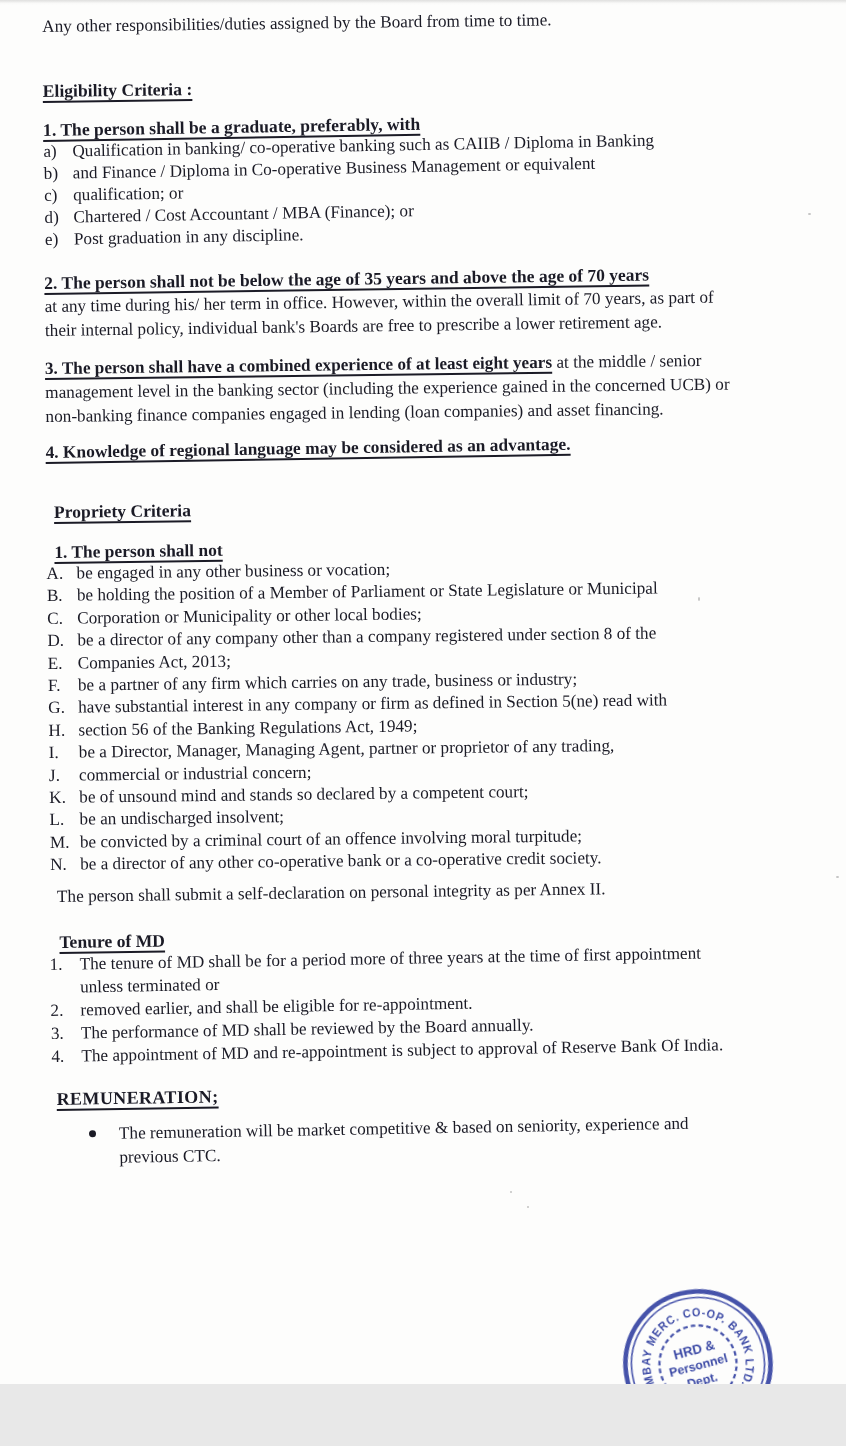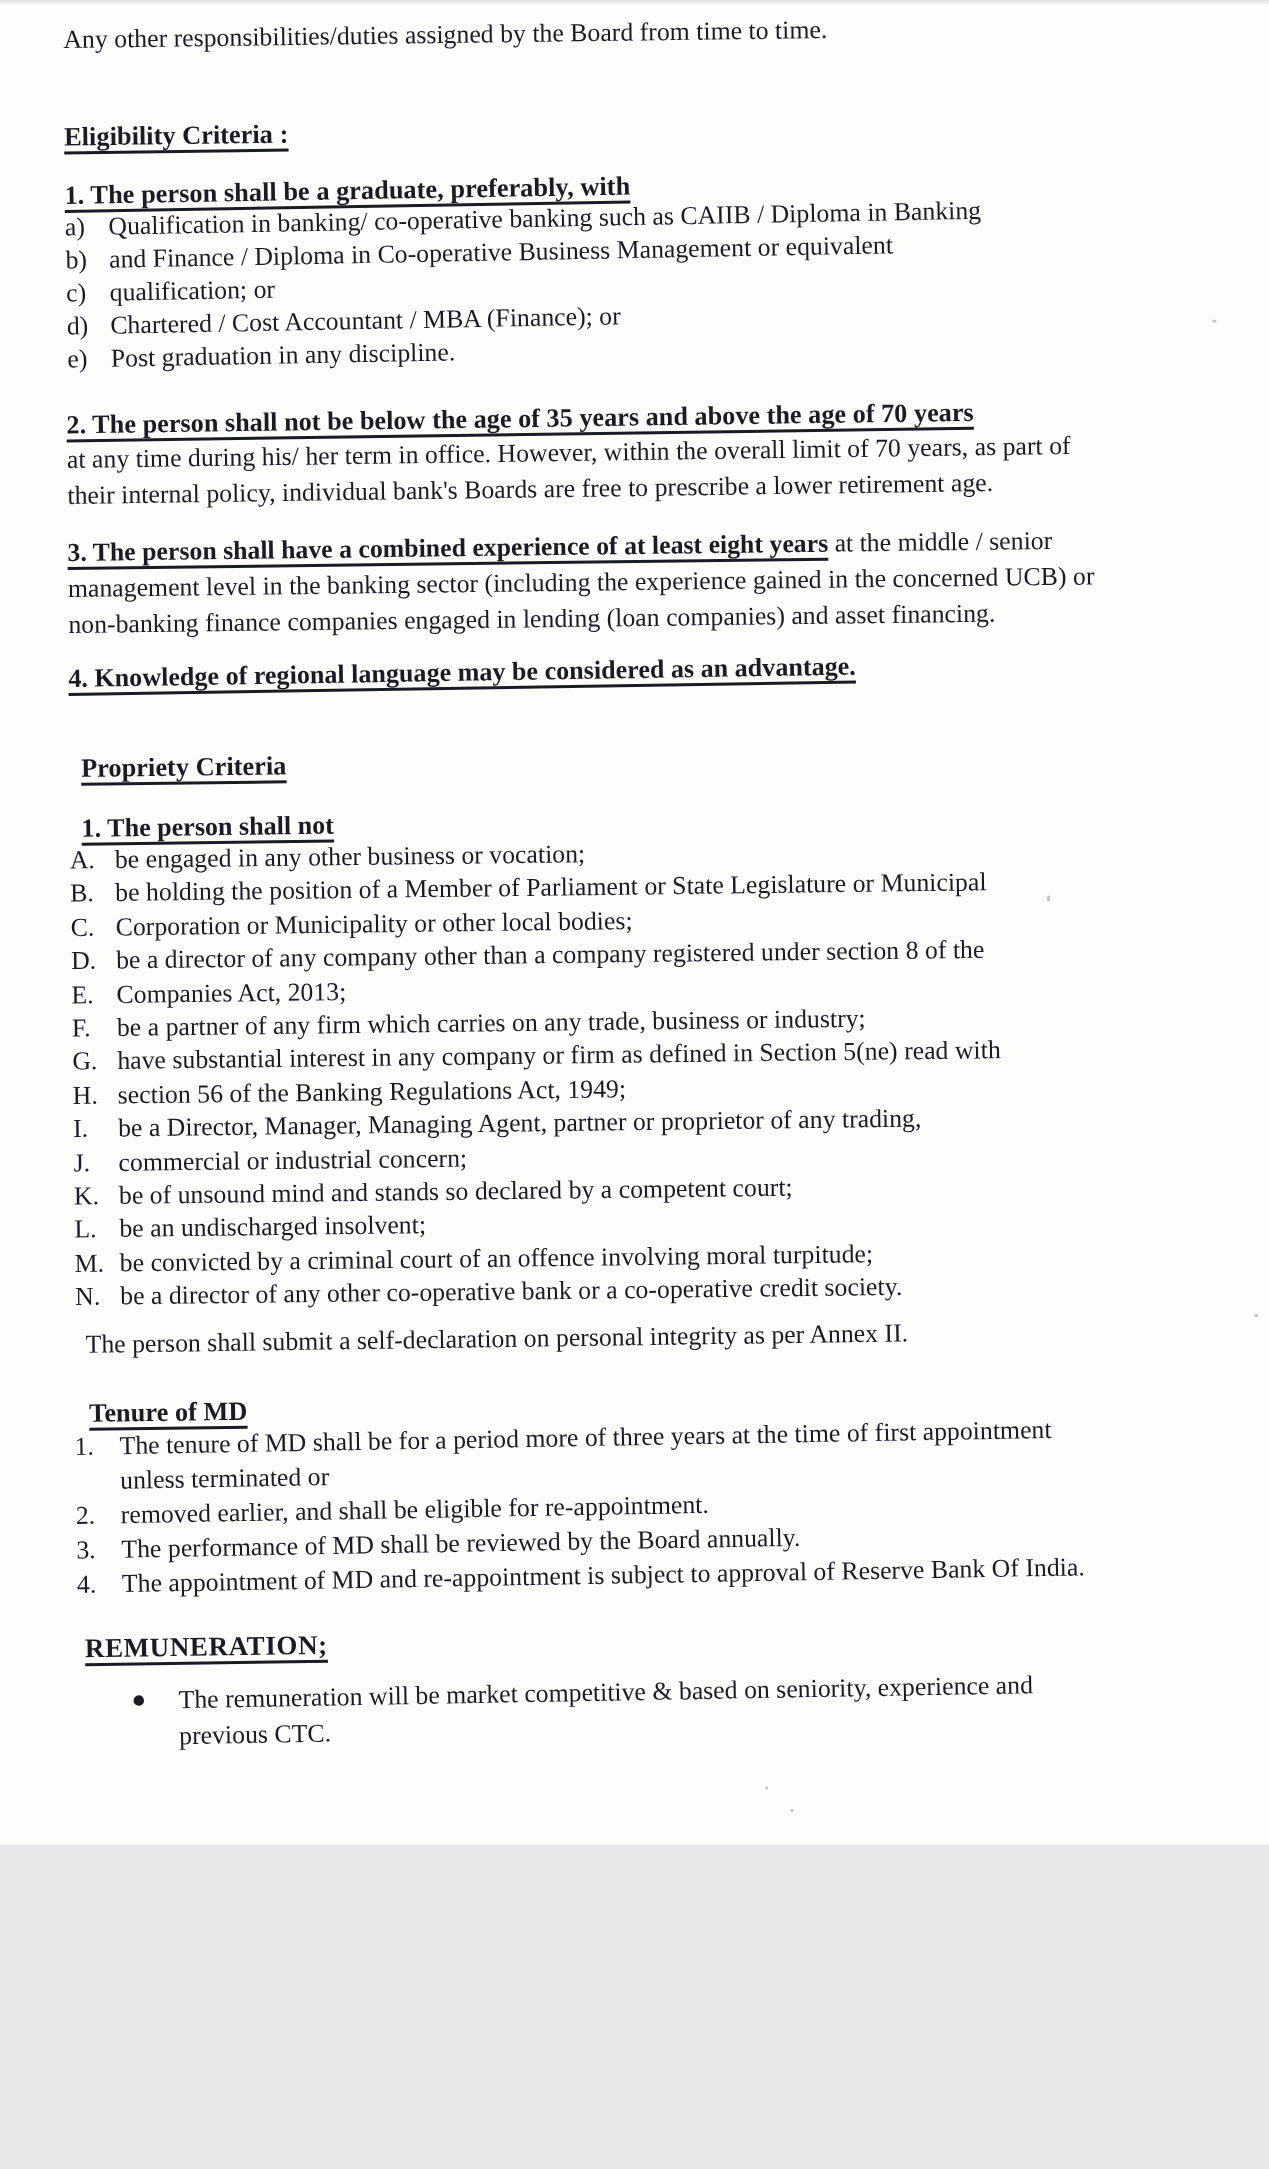--- a/index.html
+++ b/index.html
@@ -1,18 +1,18 @@
 <!DOCTYPE html>
 <html><head>
 <meta charset="utf-8">
 <style>
   html,body{margin:0;padding:0;background:#e8e8e8;}
   .page{
     position:relative;
-    width:846px;height:1230px;
+    width:846px;height:1384px;
     background:linear-gradient(180deg,#f2f2f1 0px,#fdfdfc 5px,#fdfdfc 100%);
     overflow:hidden;
     font-family:"Liberation Serif","DejaVu Serif",serif;
     color:#1b1b26;
   }
   .flow{position:absolute;top:0;left:0;right:0;padding:15px 0 0 42px;transform:rotate(-0.45deg);transform-origin:40px 0;}
   .line{font-size:17.2px;line-height:24px;}
   .h{font-weight:bold;}
   .u{text-decoration:underline;text-decoration-thickness:1.8px;text-underline-offset:3.5px;}
   .intro{transform:rotate(-0.3deg);transform-origin:left center;}

